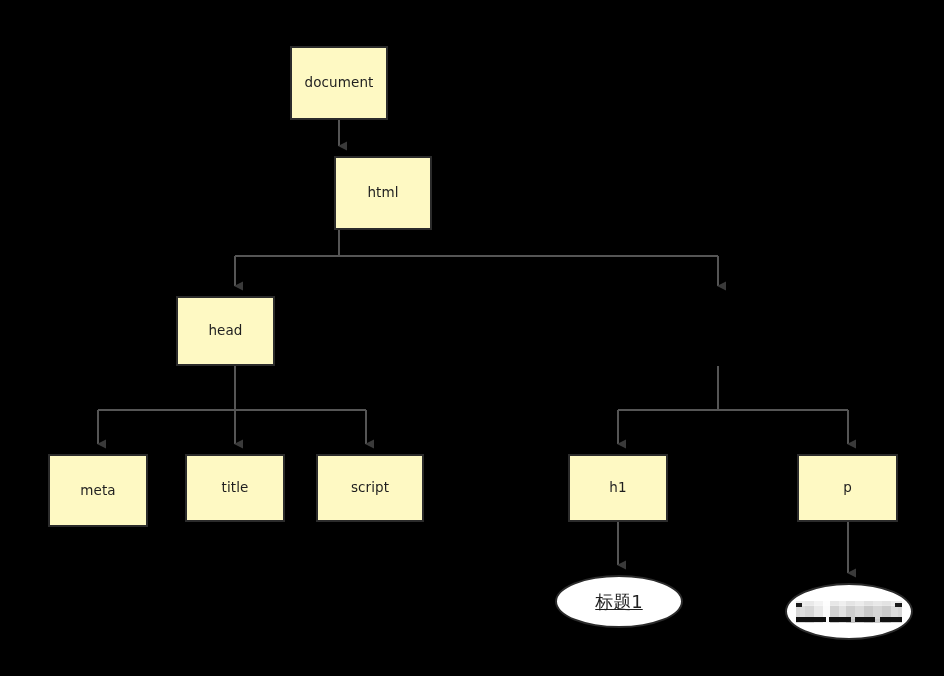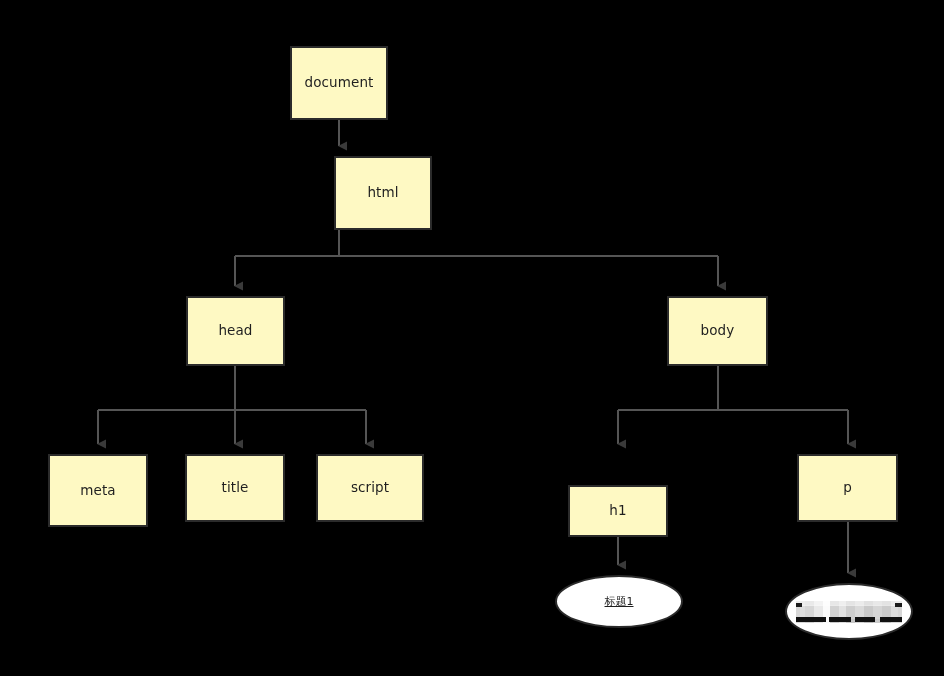--- a/index.html
+++ b/index.html
@@ -48,21 +48,21 @@
     box-sizing: border-box;
     background: #ffffff;
     border: 2px solid #2b2b2b;
     border-radius: 50%;
     display: flex;
     align-items: center;
     justify-content: center;
     z-index: 3;
   }
   .ellipse-label {
-    font-size: 11px;
+    font-size: 18px;
     color: #1f1f1f;
     line-height: 1;
     white-space: nowrap;
     text-decoration: underline;
   }
   
   .redacted {
     position: relative;
     width: 106px;
     height: 22px;
@@ -174,41 +174,38 @@
   </svg>
 
   <div class="node" style="left:290px; top:46px; width:98px; height:74px;">
     <span class="node-label">document</span>
   </div>
 
   <div class="node" style="left:290px; top:156px; width:98px; height:74px;margin-left:44px;">
     <span class="node-label">html</span>
   </div>
 
-  <div class="node" style="left:186px; top:296px; width:99px; height:70px;">
+  <div class="node" style="left:176px; top:296px; width:99px; height:70px;">
     <span class="node-label">head</span>
   </div>
 
-  <div class="node" style="left:667px; top:296px; width:101px; height:70px;">
-    <span class="node-label">body</span>
-  </div>
 
   <div class="node" style="left:48px; top:454px; width:100px; height:73px;">
     <span class="node-label">meta</span>
   </div>
 
   <div class="node" style="left:185px; top:454px; width:100px; height:68px;">
     <span class="node-label">title</span>
   </div>
 
   <div class="node" style="left:316px; top:454px; width:108px; height:68px;">
     <span class="node-label">script</span>
   </div>
 
-  <div class="node" style="left:568px; top:454px; width:100px; height:52px;margin-top:31px;">
+  <div class="node" style="left:568px; top:454px; width:100px; height:68px;">
     <span class="node-label">h1</span>
   </div>
 
   <div class="node" style="left:797px; top:454px; width:101px; height:68px;">
     <span class="node-label">p</span>
   </div>
 
   <div class="node-ellipse" style="left:555px; top:575px; width:128px; height:53px;">
     <span class="ellipse-label">标题1</span>
   </div>

